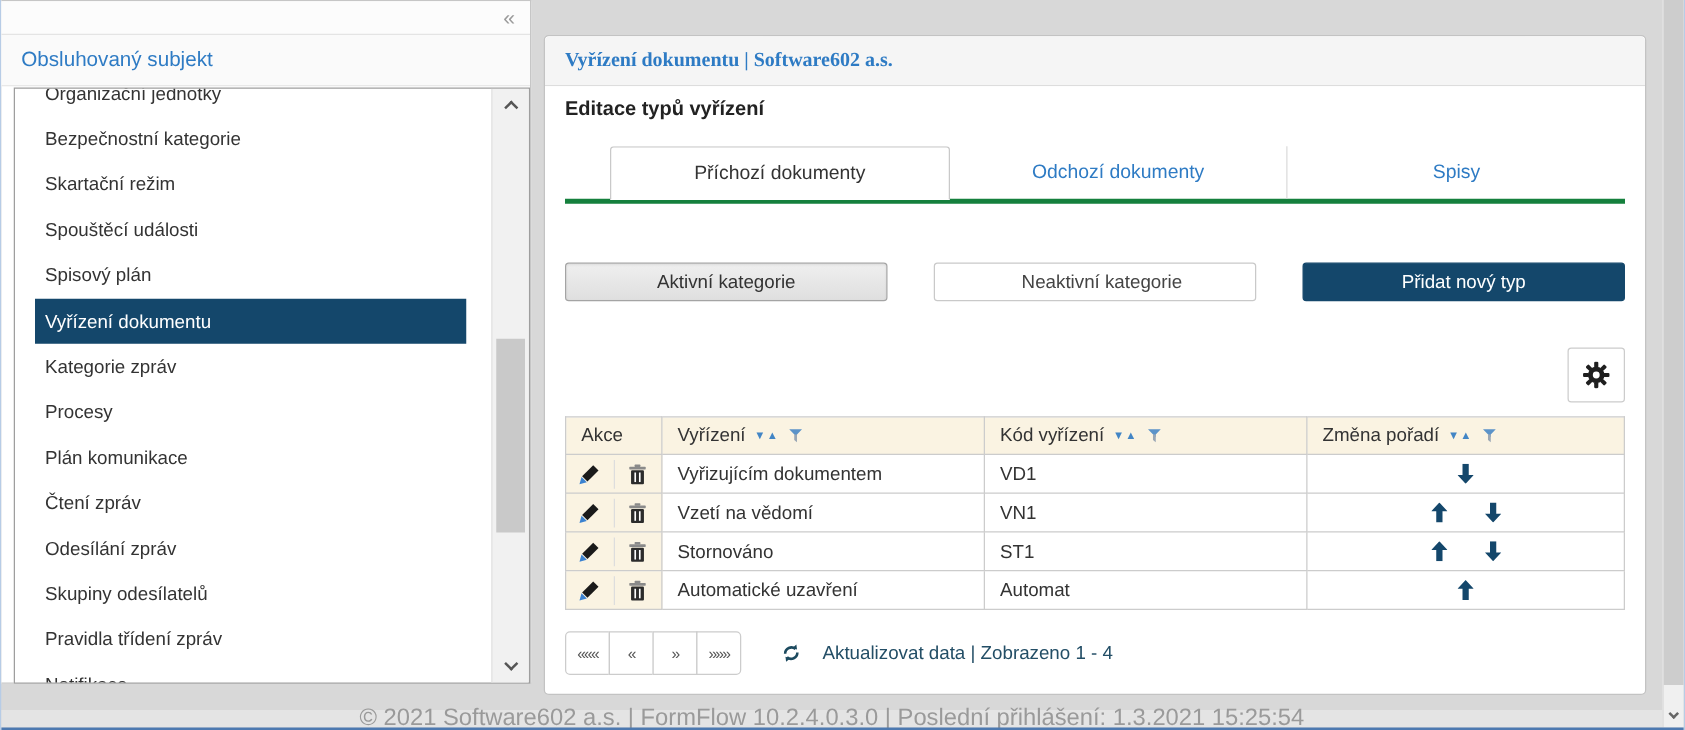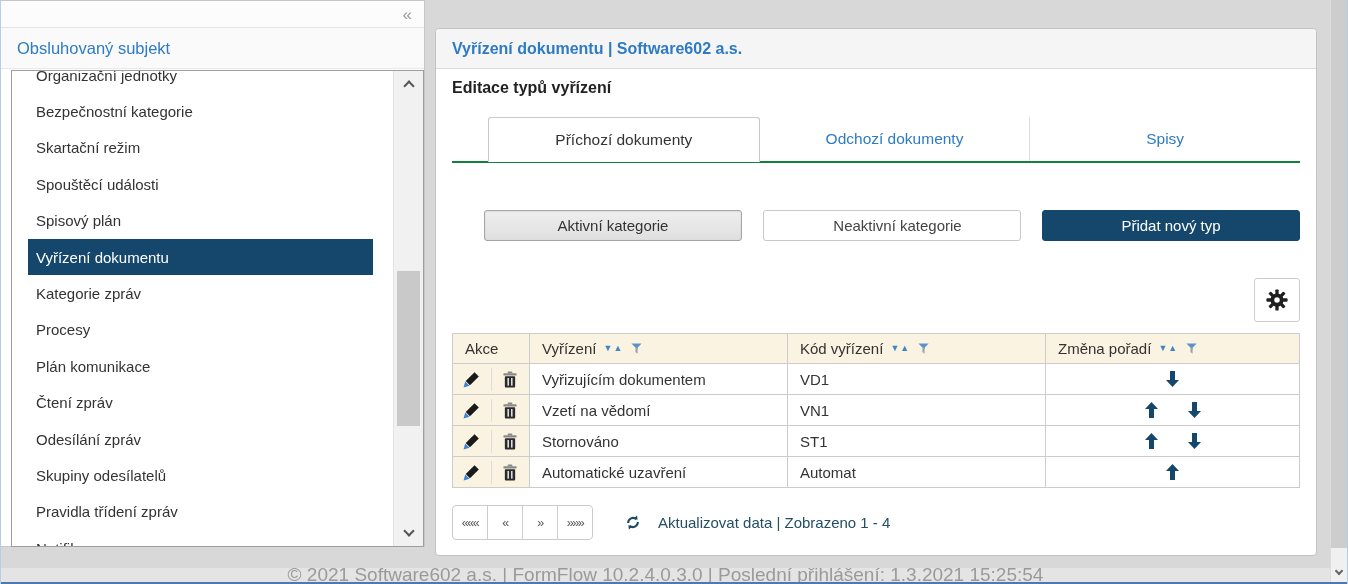--- a/index.html
+++ b/index.html
@@ -37,30 +37,30 @@
   .chv.down{transform:rotate(45deg);}
   .sb-btn{position:absolute;left:0;width:100%;height:18px;display:flex;
           align-items:center;justify-content:center;cursor:pointer;}
   .sb-btn.top{top:6px;} .sb-btn.bottom{bottom:6px;}
 
   
   .main{position:absolute;left:434px;top:28px;width:882px;height:528px;background:#fff;
         border:1px solid #c3c3c3;border-radius:4px;}
   .main-header{height:40px;background:#f5f5f5;border-bottom:1px solid #ddd;
                border-radius:4px 4px 0 0;display:flex;align-items:center;padding:0 16px;
-               color:var(--blue);font-weight:bold;font-size:16px;}
+               color:var(--blue);font-weight:bold;font-size:16px;font-family:Liberation Serif, serif;}
   .content{padding:10px 16px 0 16px;}
   .section-title{font-size:16px;font-weight:bold;color:#222;margin-bottom:20px;}
-  .tabs{display:flex;height:46px;border-bottom:2px solid #15803d;padding-left:36px;}
+  .tabs{display:flex;height:46px;border-bottom:4px solid #15803d;padding-left:36px;}
   .tab{flex:1;display:flex;align-items:center;justify-content:center;
        color:var(--blue);font-size:15.5px;cursor:pointer;}
   .tab.active{background:#fff;border:1px solid #c9c9c9;border-bottom:1px solid #fff;
               margin-bottom:-1px;border-radius:3px 3px 0 0;color:var(--ink);}
   .tab.sep{border-left:1px solid #dcdcdc;}
-  .btn-row{display:flex;justify-content:space-between;margin-top:47px;margin-left:32px;}
+  .btn-row{display:flex;justify-content:space-between;margin-top:47px;}
   .btn{width:258px;height:31px;display:flex;align-items:center;justify-content:center;
        font-size:15px;border-radius:3px;cursor:pointer;}
   .btn-active-cat{background:linear-gradient(#efefef,#dfdfdf);border:1px solid #a4a4a4;
                   color:var(--ink);box-shadow:inset 0 1px 2px rgba(0,0,0,.08);}
   .btn-inactive-cat{background:#fff;border:1px solid #c9c9c9;color:#444;padding-left:11px;}
   .btn-add{background:var(--navy);border:1px solid var(--navy);color:#fff;}
   .gear-row{display:flex;justify-content:flex-end;margin-top:37px;}
   .gear-btn{width:46px;height:44px;border:1px solid #ccc;border-radius:3px;background:#fff;
             display:flex;align-items:center;justify-content:center;cursor:pointer;}
 

